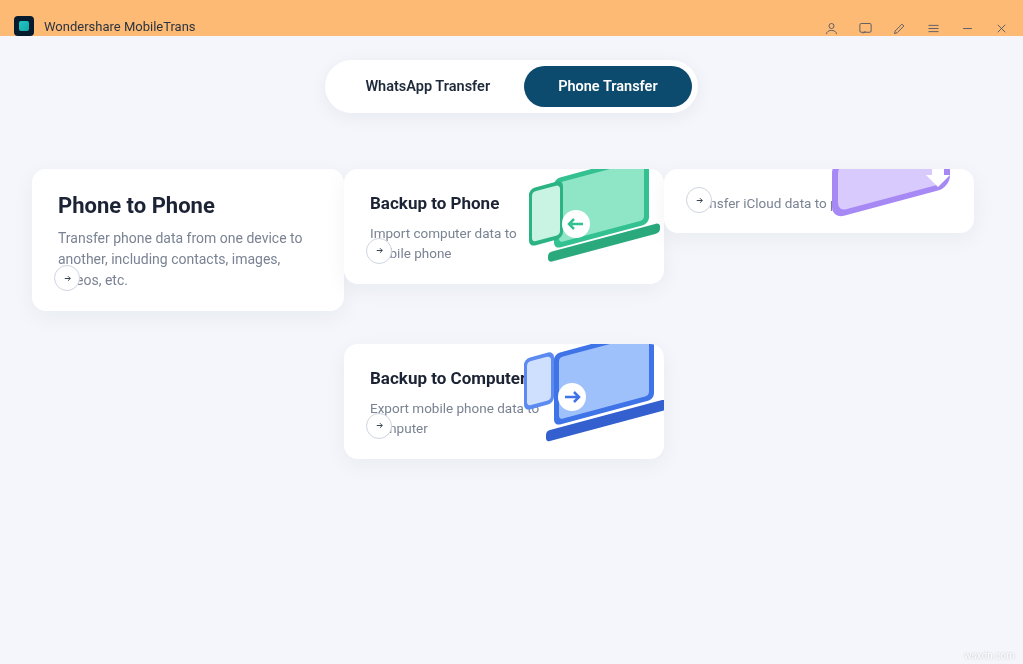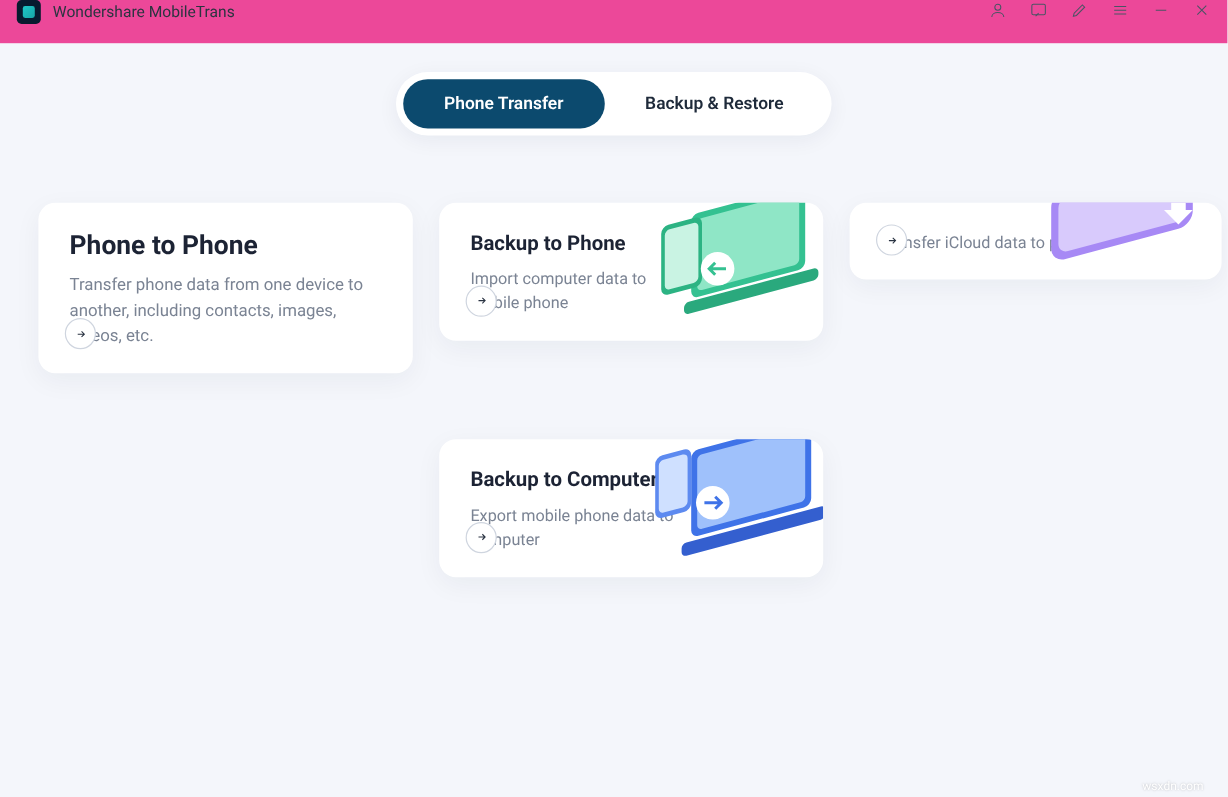--- a/index.html
+++ b/index.html
@@ -1,49 +1,49 @@
 <!DOCTYPE html>
 <html><head>
 <meta charset="utf-8">
 <style>
   * { margin: 0; padding: 0; box-sizing: border-box; font-family: -apple-system, BlinkMacSystemFont, "Segoe UI", Roboto, Arial, sans-serif; }
   body { width: 1023px; height: 664px; background: #f4f6fb; overflow: hidden; position: relative; }
 
   
-  .titlebar { height: 36px; display: flex; align-items: flex-start; justify-content: space-between; padding: 0 14px; background: #ec4899; }
+  .titlebar { height: 36px; display: flex; align-items: flex-end; justify-content: space-between; padding: 0 14px; background: #fdba74; }
   .titlebar-left { display: flex; align-items: center; gap: 10px; }
   .app-logo { width: 20px; height: 20px; border-radius: 4px; background: #071b2f; display: flex; align-items: center; justify-content: center; }
   .app-logo-inner { width: 10px; height: 10px; background: linear-gradient(135deg,#1ec8c8,#17a6a6); border-radius: 2px; }
   .app-title { font-size: 13px; color: #2b3440; }
   .titlebar-right { display: flex; align-items: center; gap: 18px; color: #4a5464; }
   .titlebar-right .ico { width: 16px; height: 16px; display: flex; align-items: center; justify-content: center; cursor: pointer; }
   .titlebar-right svg { width: 15px; height: 15px; stroke: #4a5464; fill: none; stroke-width: 1.4; }
 
   
   .tab-container { display: flex; justify-content: center; margin-top: 24px; }
   .tab-pill { background: #ffffff; border-radius: 36px; padding: 6px; display: flex; box-shadow: 0 4px 18px rgba(20,30,60,0.06); }
   .tab { border: none; background: transparent; font-size: 14.5px; font-weight: 600; color: #1e2a3a; padding: 12px 34px; border-radius: 30px; cursor: pointer; }
   .tab.active { background: #0c4a6e; color: #ffffff; }
 
   
-  .grid { padding: 56px 32px 24px 32px; display: grid; grid-template-columns: 312px 320px 310px; grid-template-rows: 175px 175px; gap: 22px; align-items: start; }
+  .grid { padding: 56px 32px 24px 32px; display: grid; grid-template-columns: 312px 320px 310px; grid-template-rows: 175px 175px; align-items: start; }
   .card { background: #ffffff; border-radius: 14px; padding: 24px 26px 20px 26px; position: relative; box-shadow: 0 6px 22px rgba(20,30,60,0.05); overflow: hidden; }
   .card h2 { font-size: 17px; font-weight: 700; color: #1c2334; margin-bottom: 10px; }
   .card.big h2 { font-size: 22px; }
   .card p { font-size: 13.5px; color: #7a8393; line-height: 1.5; max-width: 190px; }
   .card.big p { max-width: 260px; font-size: 14px; }
   .big { grid-row: 1 / span 2; }
   .arrow-btn { position: absolute; left: 22px; bottom: 20px; width: 26px; height: 26px; border: 1.2px solid #cfd5df; border-radius: 50%; background: #fff; display: flex; align-items: center; justify-content: center; cursor: pointer; }
   .arrow-btn svg { width: 11px; height: 11px; stroke: #2a3342; stroke-width: 2; fill: none; }
 
   
   .illus { position: absolute; pointer-events: none; }
   .card:not(.big) .illus { right: 0px; bottom: 0px; width: 160px; height: 120px; }
 
-  .watermark { position:absolute; bottom:3px; right:20px; font-size:10px; color:#ffffff; text-shadow:0 0 2px rgba(0,0,0,.25); }
+  .watermark { position:absolute; bottom:3px; right:8px; font-size:10px; color:#ffffff; text-shadow:0 0 2px rgba(0,0,0,.25); }
 </style>
 </head>
 <body>
 
 <div class="titlebar">
   <div class="titlebar-left">
     <div class="app-logo">
         <div class="app-logo-inner"></div>
       </div>
     <div class="app-title">Wondershare MobileTrans</div>
@@ -79,22 +79,22 @@
     <span class="ico">
       <svg viewBox="0 0 24 24">
           <path d="M6 6l12 12M18 6L6 18"></path>
         </svg>
     </span>
   </div>
 </div>
 
 <div class="tab-container">
   <div class="tab-pill">
+    <button class="tab">WhatsApp Transfer</button>
     <button class="tab active">Phone Transfer</button>
-    <button class="tab">Backup &amp; Restore</button>
   </div>
 </div>
 
 <div class="grid">
 
   <div class="card big">
     <h2>Phone to Phone</h2>
     <p>Transfer phone data from one device to another, including contacts, images, videos, etc.</p>
 
     <button class="arrow-btn">

